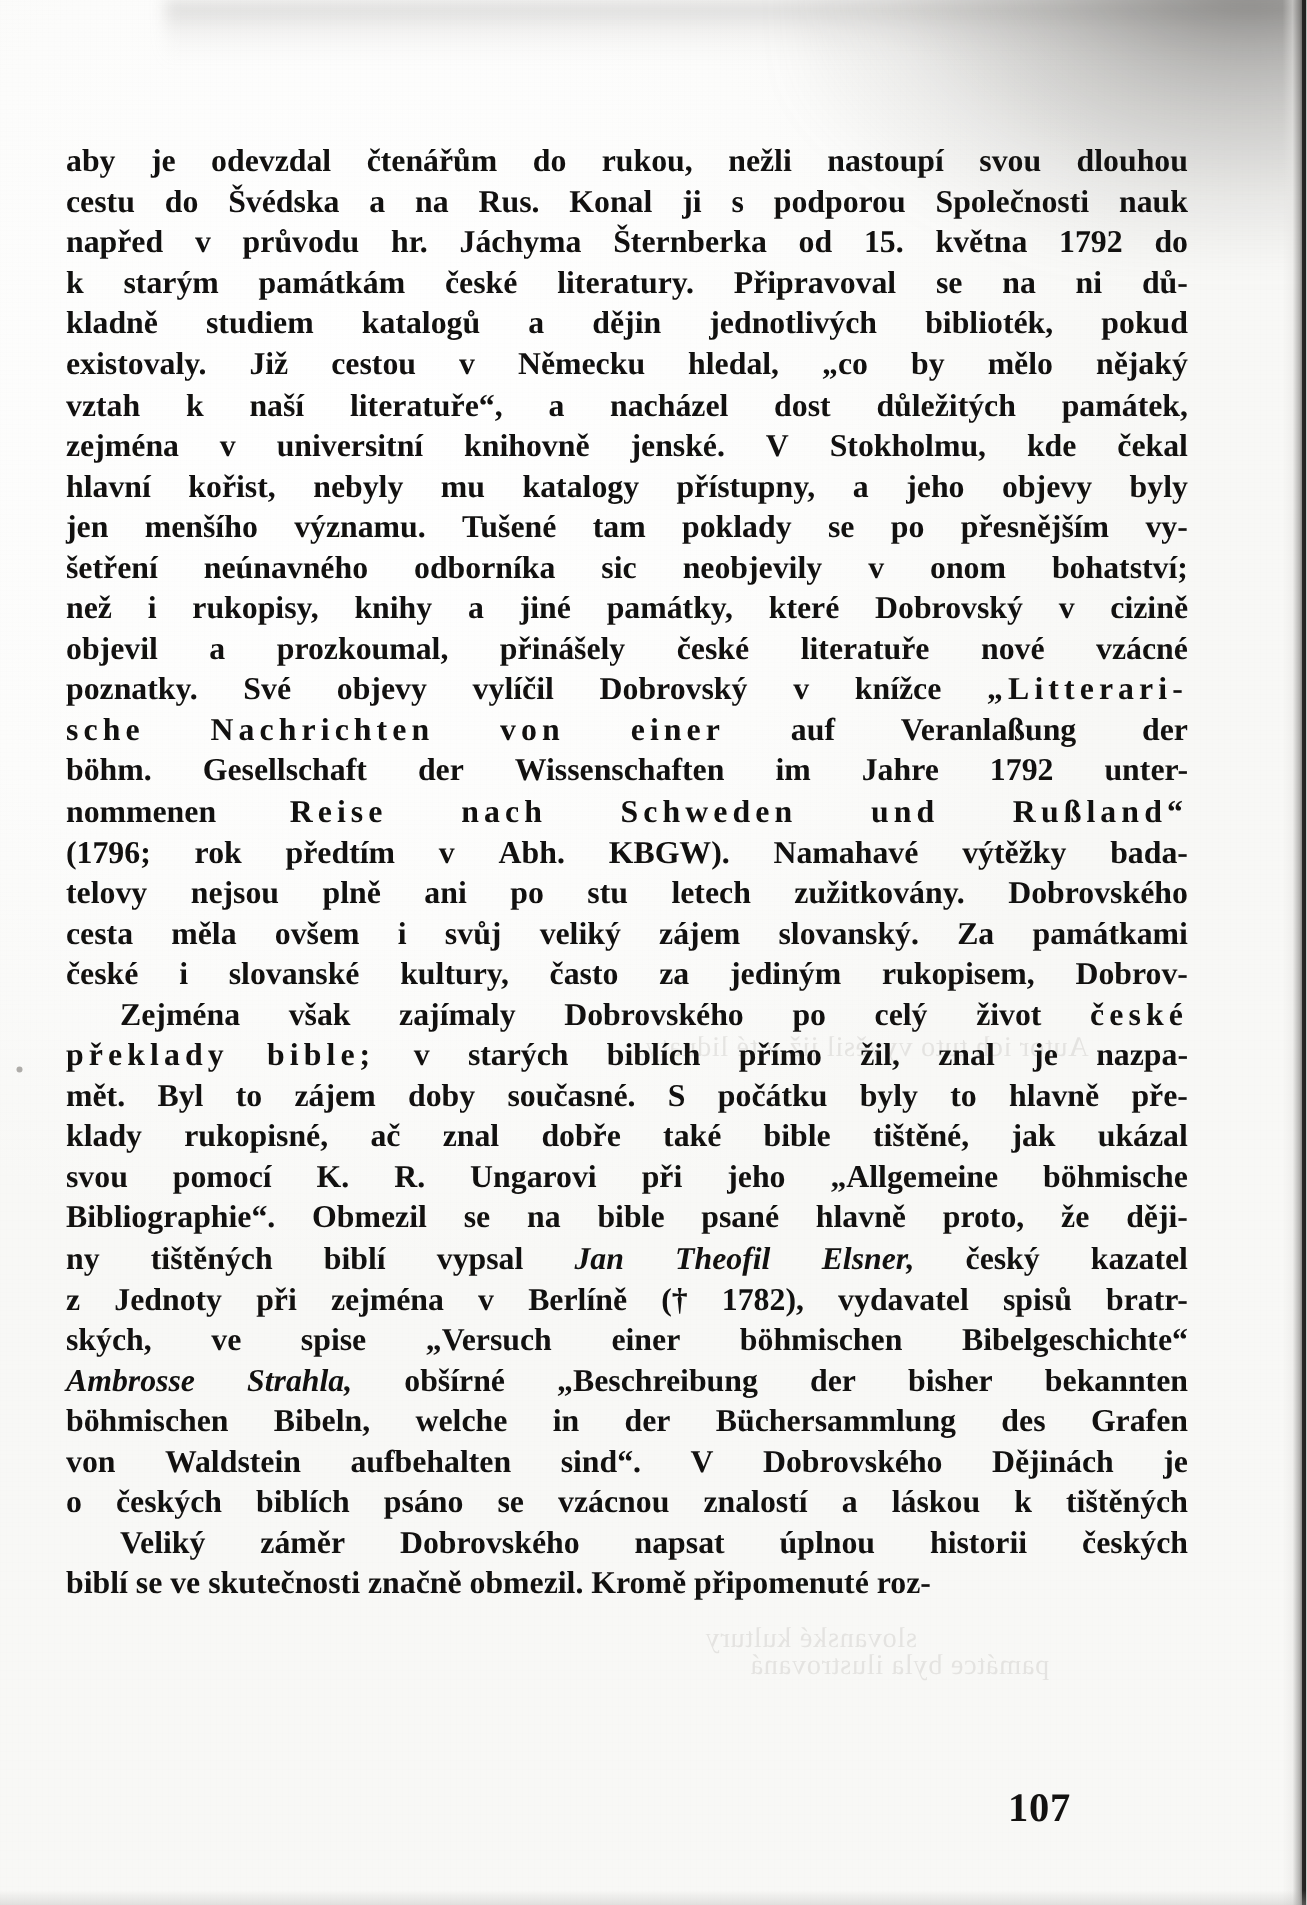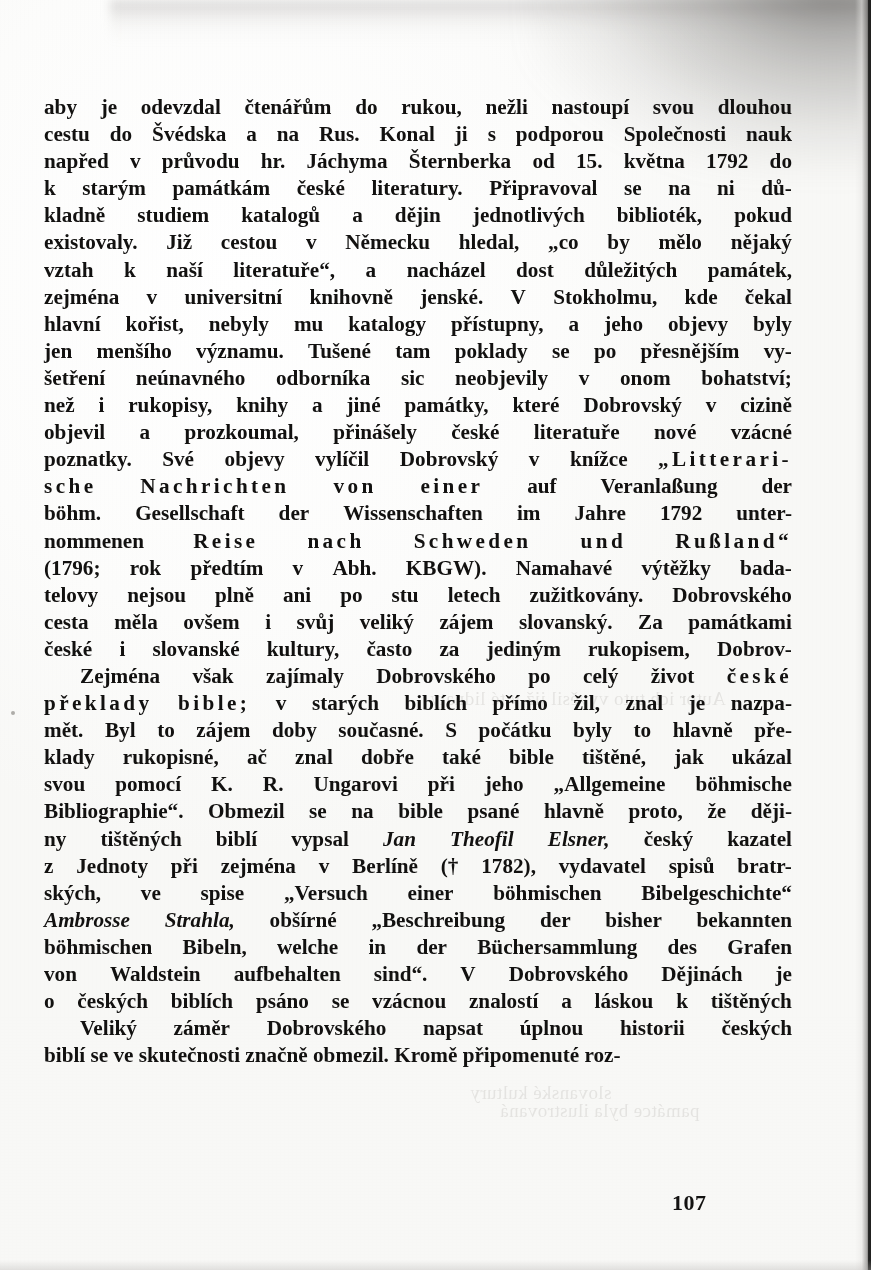--- a/index.html
+++ b/index.html
@@ -147,21 +147,21 @@
   }
   .it {               
     font-style: italic;
   }
 
   
   .folio {
     position: absolute;
     left: 672px;
     top: 1190px;
-    font-size: 22px;
+    font-size: 27px;
     font-weight: 700;
     color: #131211;
     letter-spacing: .5px;
     font-family: "Liberation Serif", "DejaVu Serif", serif;
   }
 </style>
 </head>
 <body>
 
 <div class="scan-page">

